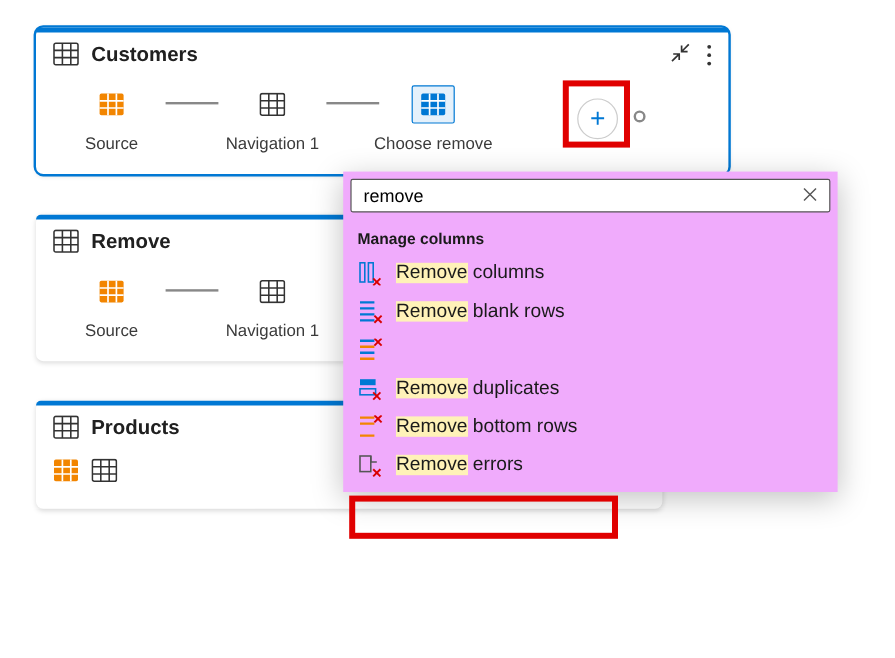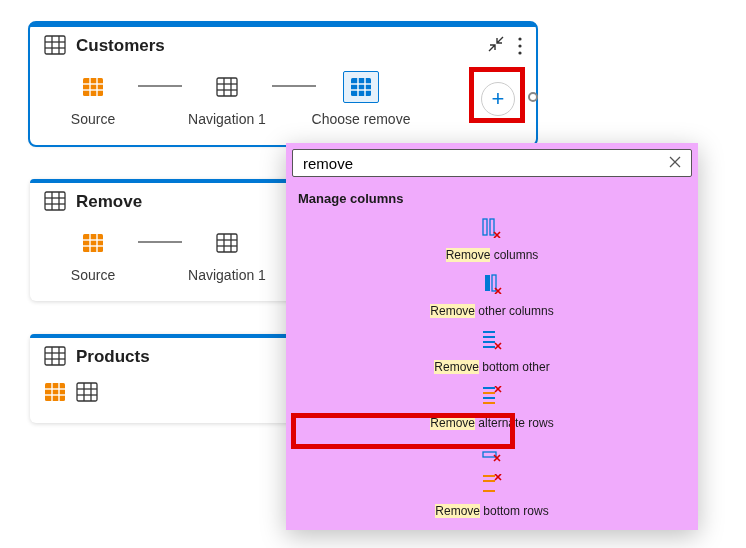--- a/index.html
+++ b/index.html
@@ -134,23 +134,22 @@
     font-size: 13px;
     font-weight: 700;
     padding: 8px 12px 6px 12px;
     color: #1a1a1a;
   }
   .menu .item {
     display: flex;
     align-items: center;
     gap: 10px;
     padding: 6px 12px;
-    font-size: 12px;
+    font-size: 16px;
     cursor: pointer;
-    flex-direction: column;
   }
   .menu .item .mi { width: 22px; height: 20px; display: inline-flex; align-items: center; justify-content: center; }
   .hl { background: #fff2b8; }
 
   
   .red-box {
     position: absolute;
     border: 5px solid #e00000;
     pointer-events: none;
     z-index: 30;
@@ -185,21 +184,21 @@
       <line x1="15" y1="1" x2="15" y2="19" stroke="#fff" stroke-width="1.4"></line>
     </g>
 
     <g id="redx">
       <line x1="0" y1="0" x2="6" y2="6" stroke="#d80000" stroke-width="1.6"></line>
       <line x1="6" y1="0" x2="0" y2="6" stroke="#d80000" stroke-width="1.6"></line>
     </g>
   </defs>
 </svg>
 
-<div class="card selected" style="left:30px; top:23px; width:506px;">
+<div class="card selected" style="left:30px; top:23px; width:577px;">
   <div class="topbar" style="background:#0078d4"></div>
   <div class="header">
     <span class="icon-table">
       <svg width="22" height="22" viewBox="0 0 22 22">
           <use href="#tbl-outline"></use>
         </svg>
     </span>
     <span>Customers</span>
     <span class="hdr-right">
       <span style="font-size:16px;">
@@ -319,87 +318,87 @@
         <rect x="2" y="1" width="4" height="16" fill="none" stroke="#0078d4" stroke-width="1.3"></rect>
         <rect x="9" y="1" width="4" height="16" fill="none" stroke="#0078d4" stroke-width="1.3"></rect>
         <g transform="translate(13,14)">
             <use href="#redx"></use>
           </g>
       </svg>
     </span>
     <span><span class="hl">Remove</span><span> columns</span></span>
   </div>
 
-  <div class="item">
-    <span class="mi">
-      <svg width="22" height="20" viewBox="0 0 22 20">
-        <rect x="4" y="1" width="5" height="16" fill="#0078d4"></rect>
-        <rect x="11" y="1" width="4" height="16" fill="none" stroke="#0078d4" stroke-width="1.3"></rect>
-        <g transform="translate(14,14)">
-            <use href="#redx"></use>
-          </g>
-      </svg>
-    </span>
-    <span><span class="hl">Remove</span><span> other columns</span></span>
-  </div>
 
 
 
   <div class="item">
     <span class="mi">
       <svg width="22" height="20" viewBox="0 0 22 20">
         <line x1="2" y1="2" x2="14" y2="2" stroke="#0078d4" stroke-width="2"></line>
         <line x1="2" y1="7" x2="14" y2="7" stroke="#0078d4" stroke-width="2"></line>
         <line x1="2" y1="12" x2="14" y2="12" stroke="#0078d4" stroke-width="2"></line>
         <line x1="2" y1="17" x2="14" y2="17" stroke="#0078d4" stroke-width="2"></line>
         <g transform="translate(14,13)">
             <use href="#redx"></use>
           </g>
       </svg>
     </span>
-    <span><span class="hl">Remove</span><span> bottom other</span></span>
+    <span><span class="hl">Remove</span><span> blank rows</span></span>
   </div>
 
   <div class="item">
     <span class="mi">
       <svg width="22" height="20" viewBox="0 0 22 20">
         <line x1="2" y1="2" x2="14" y2="2" stroke="#0078d4" stroke-width="2"></line>
         <line x1="2" y1="7" x2="14" y2="7" stroke="#f28500" stroke-width="2"></line>
         <line x1="2" y1="12" x2="14" y2="12" stroke="#0078d4" stroke-width="2"></line>
         <line x1="2" y1="17" x2="14" y2="17" stroke="#f28500" stroke-width="2"></line>
         <g transform="translate(14,0)">
             <use href="#redx"></use>
           </g>
       </svg>
     </span>
-    <span><span class="hl">Remove</span><span> alternate rows</span></span>
   </div>
 
   <div class="item">
     <span class="mi">
       <svg width="22" height="20" viewBox="0 0 22 20">
         <rect x="2" y="2" width="13" height="5" fill="#0078d4"></rect>
         <rect x="2" y="10" width="13" height="5" fill="none" stroke="#0078d4" stroke-width="1.3"></rect>
         <g transform="translate(13,13)">
             <use href="#redx"></use>
           </g>
       </svg>
     </span>
+    <span><span class="hl">Remove</span><span> duplicates</span></span>
   </div>
 
   <div class="item">
     <span class="mi">
       <svg width="22" height="20" viewBox="0 0 22 20">
         <line x1="2" y1="2" x2="14" y2="2" stroke="#f28500" stroke-width="2"></line>
         <line x1="2" y1="7" x2="14" y2="7" stroke="#f28500" stroke-width="2"></line>
         <line x1="2" y1="17" x2="14" y2="17" stroke="#f28500" stroke-width="2"></line>
         <g transform="translate(14,0)">
             <use href="#redx"></use>
           </g>
       </svg>
     </span>
     <span><span class="hl">Remove</span><span> bottom rows</span></span>
   </div>
 
+  <div class="item">
+    <span class="mi">
+      <svg width="22" height="20" viewBox="0 0 22 20">
+        <rect x="2" y="2" width="9" height="13" fill="none" stroke="#555" stroke-width="1.3"></rect>
+        <path d="M11 2 L11 7 L16 7" fill="none" stroke="#555" stroke-width="1.3"></path>
+        <g transform="translate(13,13)">
+            <use href="#redx"></use>
+          </g>
+      </svg>
+    </span>
+    <span><span class="hl">Remove</span><span> errors</span></span>
+  </div>
 </div>
 
 <div class="red-box" style="left:469px; top:67px; width:56px; height:56px;"></div>
 <div class="red-box" style="left:291px; top:413px; width:224px; height:36px;"></div>
 
 </body></html>

